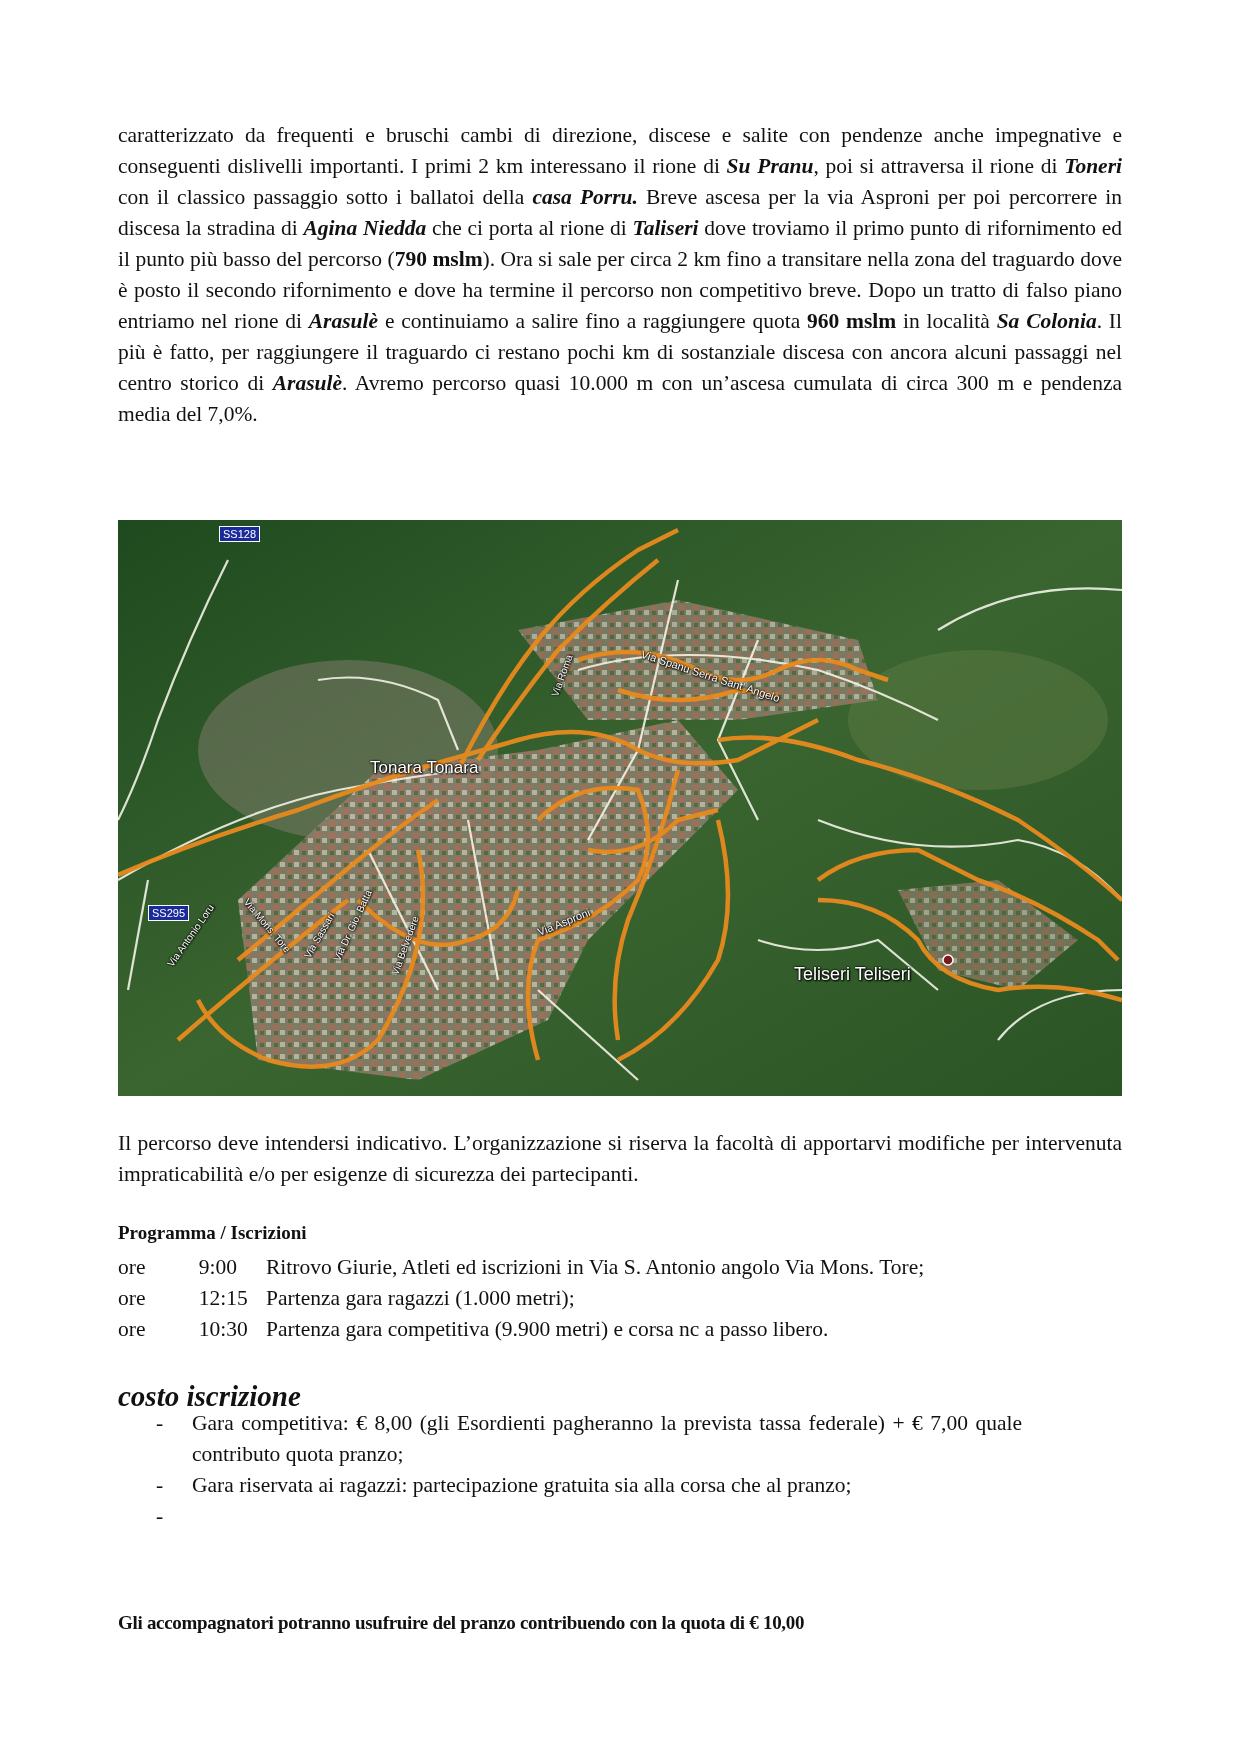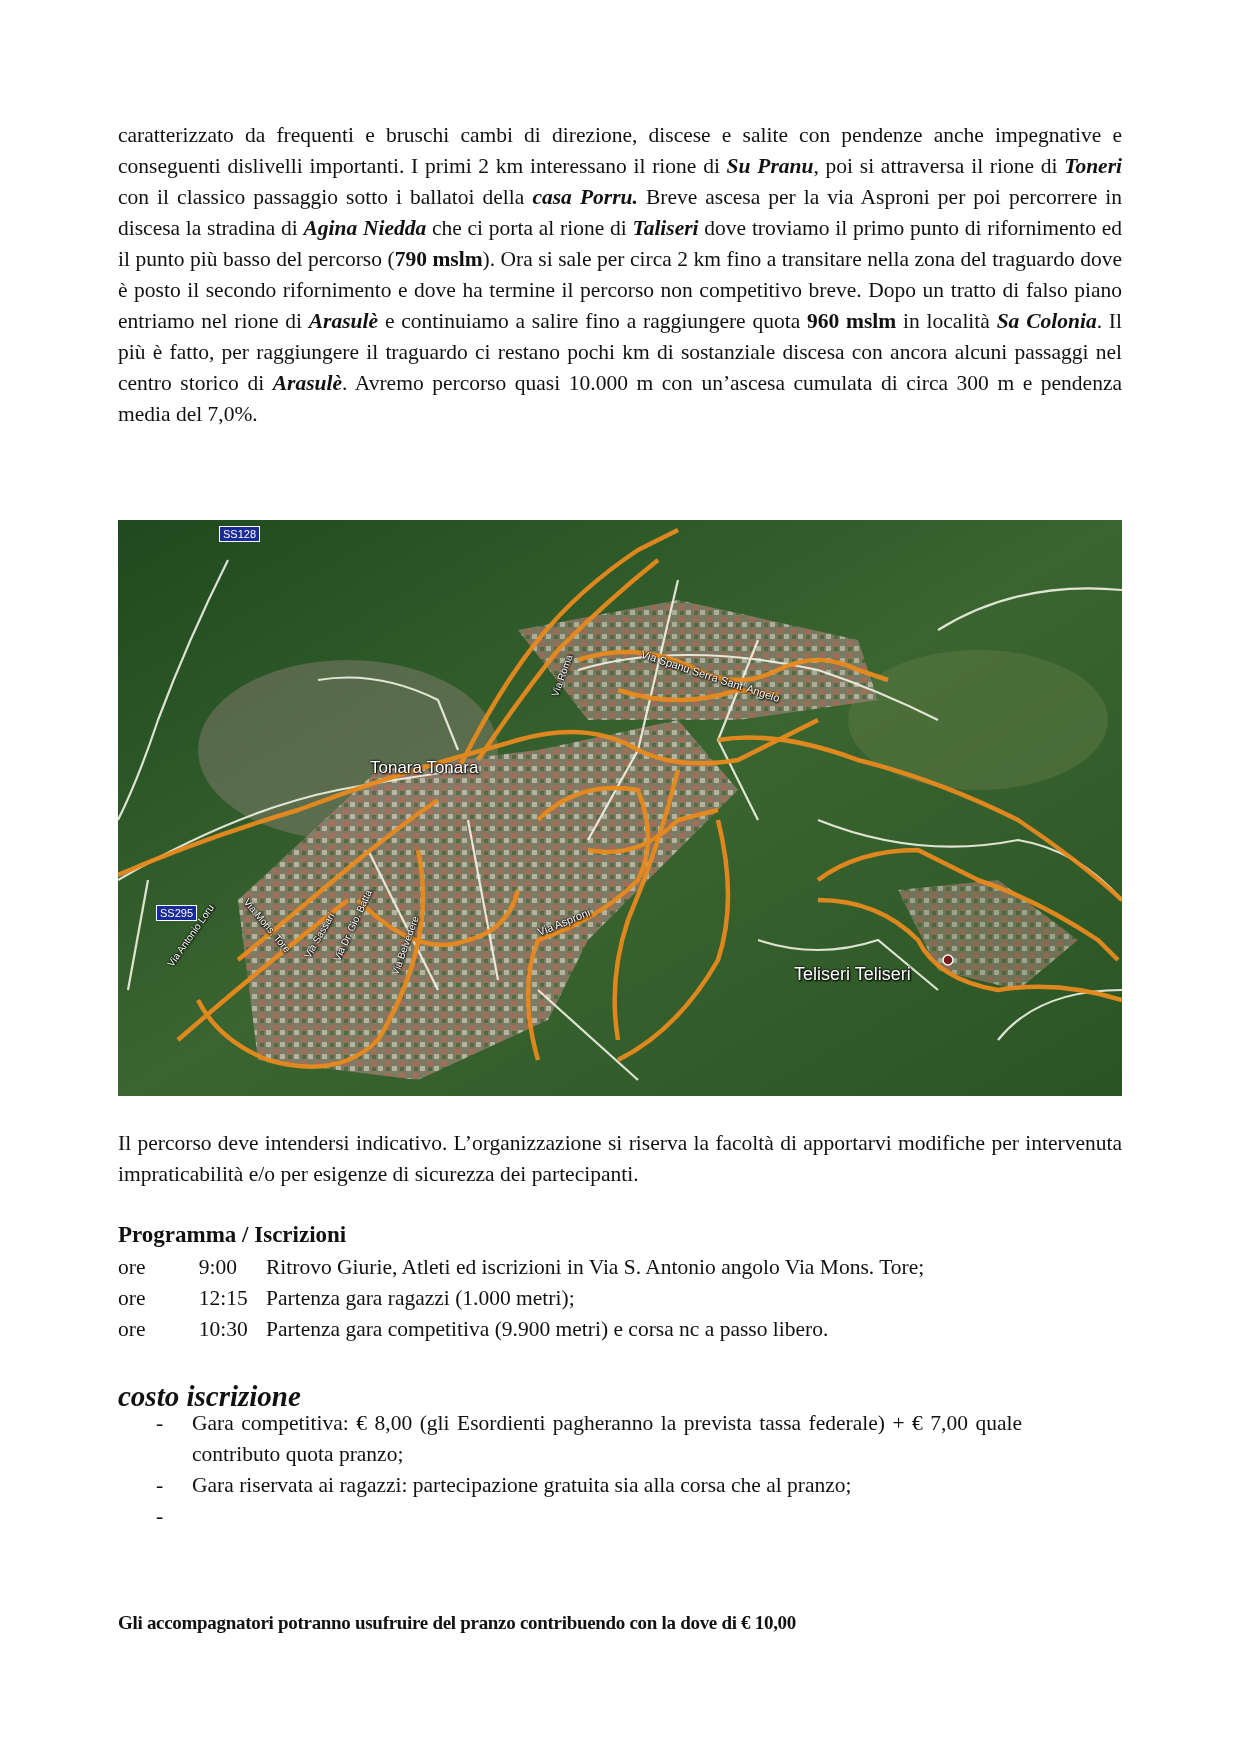--- a/index.html
+++ b/index.html
@@ -25,21 +25,21 @@
       position: absolute; font-family: "Liberation Sans", sans-serif; color: #ffffff;
       text-shadow: 0 0 2px #000, 0 0 2px #000, 1px 1px 2px #000;
       white-space: nowrap;
     }
     .shield {
       position: absolute; font-family: "Liberation Sans", sans-serif; color: #ffffff;
       background: #1a2a9a; border: 1px solid #ffffff; font-size: 11px; line-height: 14px; padding: 0 3px;
     }
     .heading {
       position: absolute; left: 118px; font-family: "Liberation Serif", serif;
-      font-weight: bold; font-size: 23px;
+      font-weight: bold; font-size: 19px;
     }
     .sched-row { position: absolute; left: 118px; font-family: "Liberation Serif", serif; font-size: 21.5px; }
     .sched-row .ore { position: absolute; left: 0; width: 150px; white-space: nowrap; }
     .sched-row .ore b { font-weight: normal; margin-left: 48px; }
     .sched-row .desc { position: absolute; left: 148px; white-space: nowrap; }
     .cost-title {
       position: absolute; left: 118px; top: 1380px;
       font-family: "Liberation Serif", serif; font-style: italic; font-weight: bold; font-size: 29px;
     }
     .bullet { position: absolute; font-family: "Liberation Serif", serif; font-size: 21.5px; line-height: 31px; }
@@ -114,21 +114,21 @@
         <path d="M600 220 Q660 210 740 240 Q820 260 900 300 Q960 340 1004 380"></path>
         <path d="M560 250 Q540 330 510 400 Q490 460 500 520"></path>
         <path d="M600 300 Q620 380 600 440 Q560 510 500 540"></path>
         <path d="M700 360 Q740 330 800 330 L860 360 Q920 380 980 420 L1000 440"></path>
         <path d="M700 380 Q760 380 800 420 Q820 460 880 470 Q940 460 1004 480"></path>
       </g>
 
       <circle cx="830" cy="440" r="5" fill="#7a1a1a" stroke="#ffffff" stroke-width="1.5"></circle>
     </svg>
     <span class="shield" style="left:101px; top:6px;">SS128</span>
-    <span class="shield" style="left:30px; top:385px;margin-left:8px;">SS295</span>
+    <span class="shield" style="left:30px; top:385px;">SS295</span>
     <span class="maplabel" style="left:252px; top:238px; font-size:17px;">Tonara  Tonara</span>
     <span class="maplabel" style="left:676px; top:444px; font-size:18px;">Teliseri  Teliseri</span>
     <span class="maplabel" style="left:418px; top:396px; font-size:11px; transform:rotate(-22deg);">Via Asproni</span>
     <span class="maplabel" style="left:520px; top:150px; font-size:11px; transform:rotate(18deg);">Via Spanu  Serra Sant' Angelo</span>
     <span class="maplabel" style="left:422px; top:150px; font-size:10px; transform:rotate(-70deg);">Via Roma</span>
     <span class="maplabel" style="left:36px; top:410px; font-size:10px; transform:rotate(-55deg);">Via Antonio Loru</span>
     <span class="maplabel" style="left:116px; top:400px; font-size:10px; transform:rotate(50deg);">Via Mons. Tore</span>
     <span class="maplabel" style="left:176px; top:410px; font-size:10px; transform:rotate(-60deg);">Via Sassari</span>
     <span class="maplabel" style="left:196px; top:400px; font-size:10px; transform:rotate(-65deg);">Via Dr. Gio. Batta</span>
     <span class="maplabel" style="left:256px; top:420px; font-size:10px; transform:rotate(-70deg);">Via Belvedere</span>
@@ -158,15 +158,15 @@
     <span class="text">Gara competitiva: € 8,00 (gli Esordienti pagheranno la prevista tassa federale) + € 7,00 quale contributo quota pranzo;</span>
   </div>
   <div class="bullet" style="left:156px; top:1470px; width:880px; height:31px;">
     <span class="dash">-</span>
     <span class="text">Gara riservata ai ragazzi: partecipazione gratuita sia alla corsa che al pranzo;</span>
   </div>
   <div class="bullet" style="left:156px; top:1501px; width:880px; height:62px;">
     <span class="dash">-</span>
   </div>
 
-  <div class="footer-note">Gli accompagnatori potranno usufruire del pranzo contribuendo con la dove di € 10,00</div>
+  <div class="footer-note">Gli accompagnatori potranno usufruire del pranzo contribuendo con la quota di € 10,00</div>
 
 </div>
 
 </body></html>

